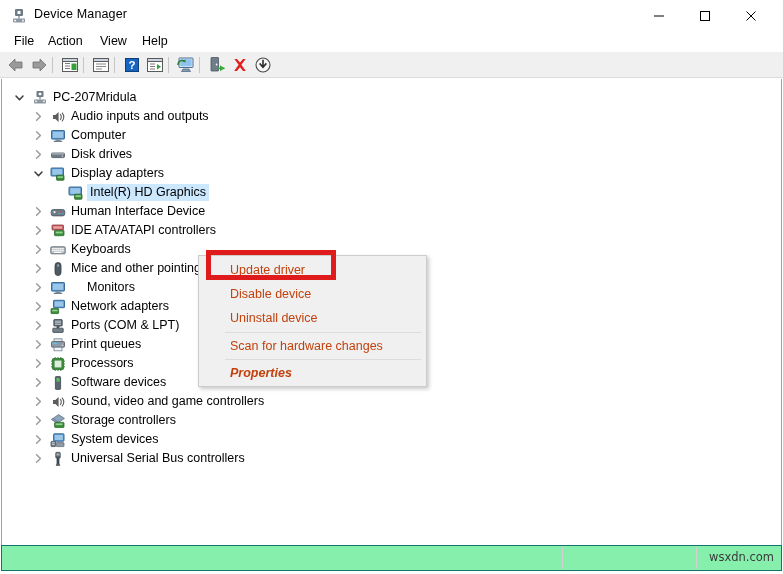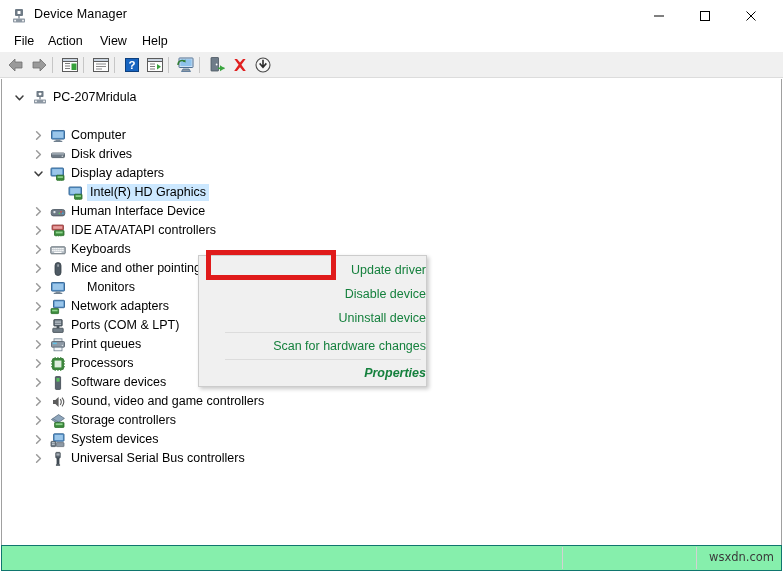--- a/index.html
+++ b/index.html
@@ -168,25 +168,24 @@
     box-sizing: border-box;
     box-shadow: 2px 2px 4px rgba(0,0,0,0.22);
   }
   .mrow {
     position: absolute;
     left: 0;
     width: 227px;
     height: 24px;
     line-height: 24px;
     font-size: 12.5px;
-    color: #15803d;
+    color: #c2410c;
     padding-left: 31px;
     box-sizing: border-box;
     white-space: nowrap;
-    text-align: right;
   }
   .mrow.bold { font-weight: bold; font-style: italic; }
   .msep {
     position: absolute;
     left: 26px;
     width: 196px;
     height: 1px;
     background: #dcdcdc;
   }
   #redbox {
@@ -385,20 +384,35 @@
           <rect x="6.8" y="2.8" width="2.5" height="2.5" rx="0.4" fill="#ffffff"></rect>
           <rect x="7.4" y="7" width="1.2" height="2.4" fill="#6f7b86"></rect>
           <rect x="2" y="9.4" width="12" height="4" rx="0.7" fill="#8d98a3"></rect>
           <rect x="3.2" y="10.6" width="1.5" height="1.5" fill="#ffffff"></rect>
           <rect x="11.3" y="10.6" width="1.5" height="1.5" fill="#ffffff"></rect>
         </svg>
       </span>
       <span class="tlabel" style="left:51px">PC-207Mridula</span>
     </div>
 
+    <div class="trow" style="top:28px">
+      <span class="chev" style="left:30px">
+        <svg width="13" height="13" viewBox="0 0 13 13">
+            <path d="M4.6 2.8 L8.4 6.5 L4.6 10.2" fill="none" stroke="#9a9a9a" stroke-width="1.5" stroke-linecap="round" stroke-linejoin="round"></path>
+          </svg>
+      </span>
+      <span class="ticon" style="left:48px">
+        <svg width="16" height="16" viewBox="0 0 16 16">
+          <path d="M3 6 L5.4 6 L8.6 3 L8.6 13 L5.4 10 L3 10 Z" fill="#5d5d5d"></path>
+          <path d="M10.2 5.2 C11.6 7, 11.6 9, 10.2 10.8" fill="none" stroke="#5d5d5d" stroke-width="1.1"></path>
+          <path d="M12 3.6 C14.2 6.3, 14.2 9.7, 12 12.4" fill="none" stroke="#5d5d5d" stroke-width="1.1"></path>
+        </svg>
+      </span>
+      <span class="tlabel" style="left:69px">Audio inputs and outputs</span>
+    </div>
 
     <div class="trow" style="top:47px">
       <span class="chev" style="left:30px">
         <svg width="13" height="13" viewBox="0 0 13 13">
             <path d="M4.6 2.8 L8.4 6.5 L4.6 10.2" fill="none" stroke="#9a9a9a" stroke-width="1.5" stroke-linecap="round" stroke-linejoin="round"></path>
           </svg>
       </span>
       <span class="ticon" style="left:48px">
         <svg width="16" height="16" viewBox="0 0 16 16">
           <rect x="1.5" y="2.5" width="13" height="8.6" rx="0.7" fill="#5590c7" stroke="#3d6c99" stroke-width="1"></rect>

